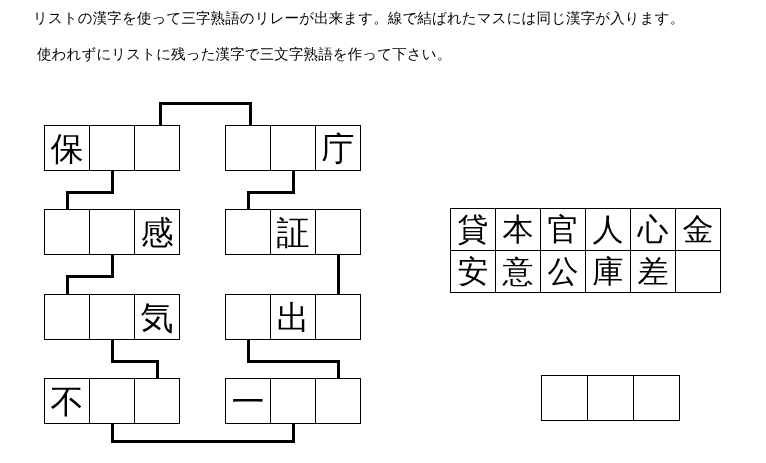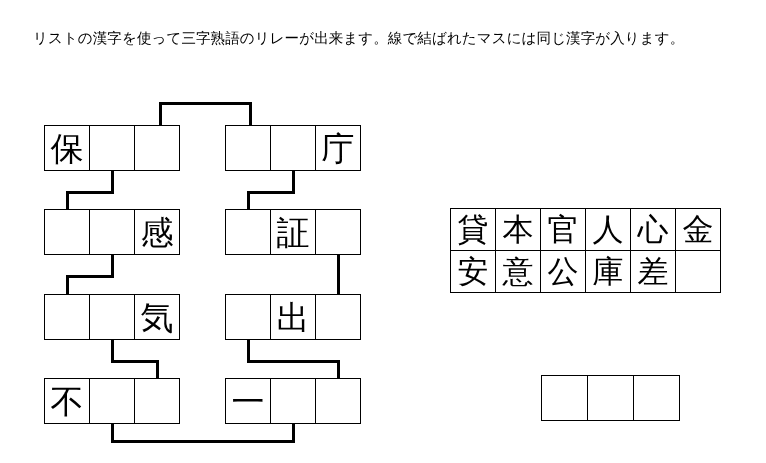--- a/index.html
+++ b/index.html
@@ -15,21 +15,20 @@
     color: #000000;
     overflow: hidden;
   }
 
   
   .instructions {
     position: absolute;
     left: 33px;
     top: 9px;
     width: 720px;
-    margin-top: 20px;
   }
   .instr-line {
     font-size: 14.5px;
     line-height: 19px;
     letter-spacing: 0.1px;
     white-space: nowrap;
     color: #000;
   }
   .instr-line.second {
     margin-top: 17px;
@@ -110,20 +109,21 @@
     border-right: 1.6px solid #000;
     border-bottom: 1.6px solid #000;
     background: #fff;
   }
 </style>
 </head>
 <body>
 
 <div class="instructions">
   <div class="instr-line">リストの漢字を使って三字熟語のリレーが出来ます。線で結ばれたマスには同じ漢字が入ります。</div>
+  <div class="instr-line second">使われずにリストに残った漢字で三文字熟語を作って下さい。</div>
 </div>
 
 <div id="puzzle-area">
 
   <div class="conn" style="left:159px; top:102px; width:3px; height:25px;"></div>
   <div class="conn" style="left:159px; top:102px; width:93px; height:3px;"></div>
   <div class="conn" style="left:249px; top:102px; width:3px; height:25px;"></div>
 
   <div class="cell" style="left:44px; top:125px; width:46px; height:46px;">保</div>
   <div class="cell" style="left:89px; top:125px; width:46px; height:46px;"></div>

